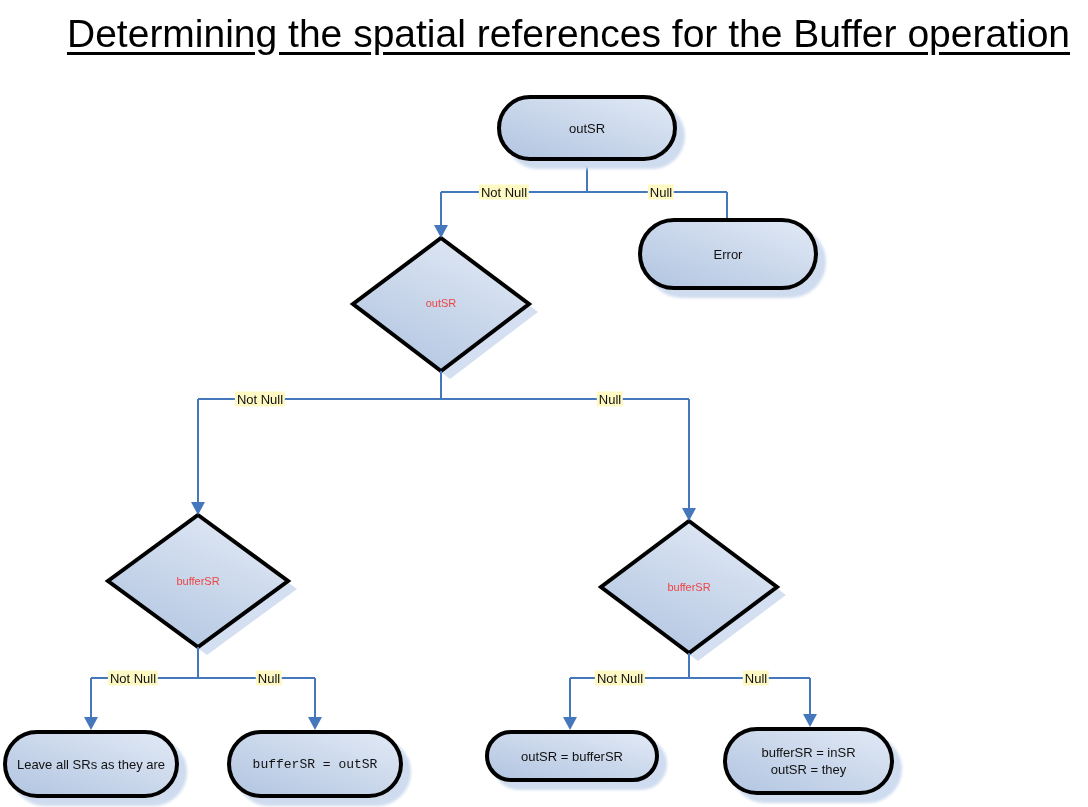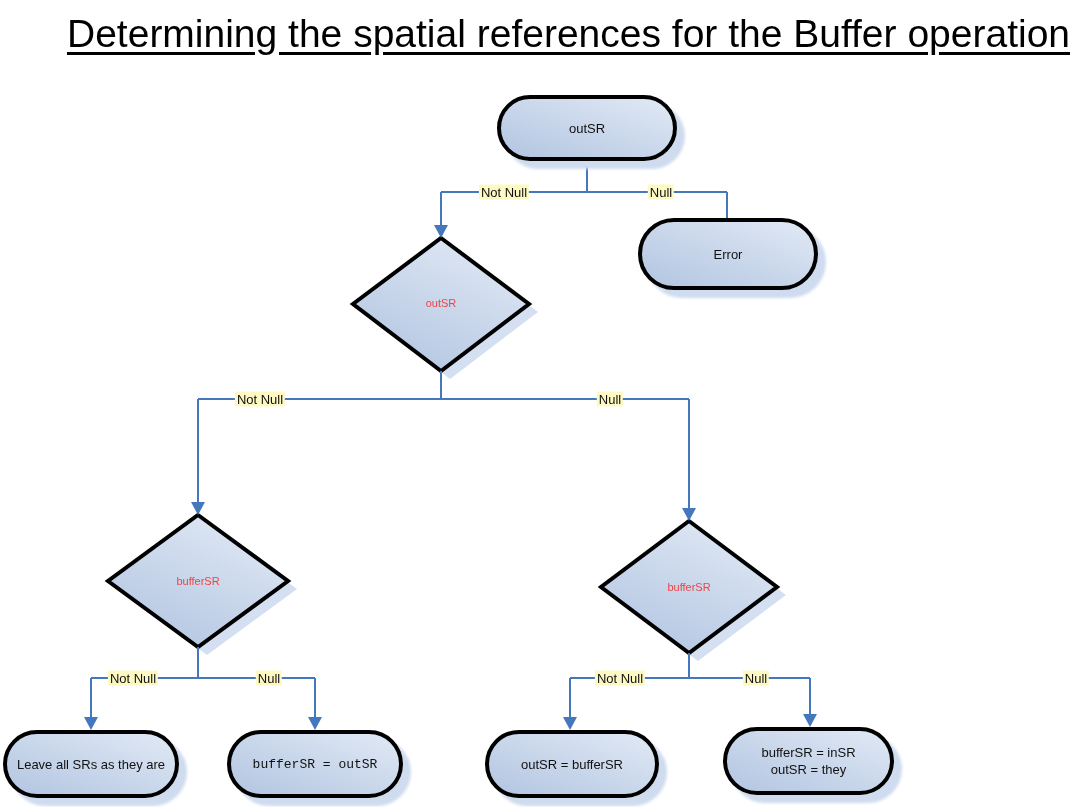--- a/index.html
+++ b/index.html
@@ -120,21 +120,21 @@
   </div>
 
   <div class="term" style="left:3px; top:730px; width:176px; height:68px;">
     <span>Leave all SRs as they are</span>
   </div>
 
   <div class="term" style="left:227px; top:730px; width:176px; height:68px;font-family:Liberation Mono, monospace;">
     <span>bufferSR = outSR</span>
   </div>
 
-  <div class="term" style="left:485px; top:730px; width:174px; height:68px;">
+  <div class="term" style="left:485px; top:730px; width:174px; height:52px;">
     <span>outSR = bufferSR</span>
   </div>
 
   <div class="term" style="left:723px; top:727px; width:171px; height:68px; flex-direction:column;">
     <span>bufferSR = inSR</span>
     <span>outSR = they</span>
   </div>
 
   <div class="dlabel" style="left:441px; top:303px;">outSR</div>
   <div class="dlabel" style="left:198px; top:581px;">bufferSR</div>

